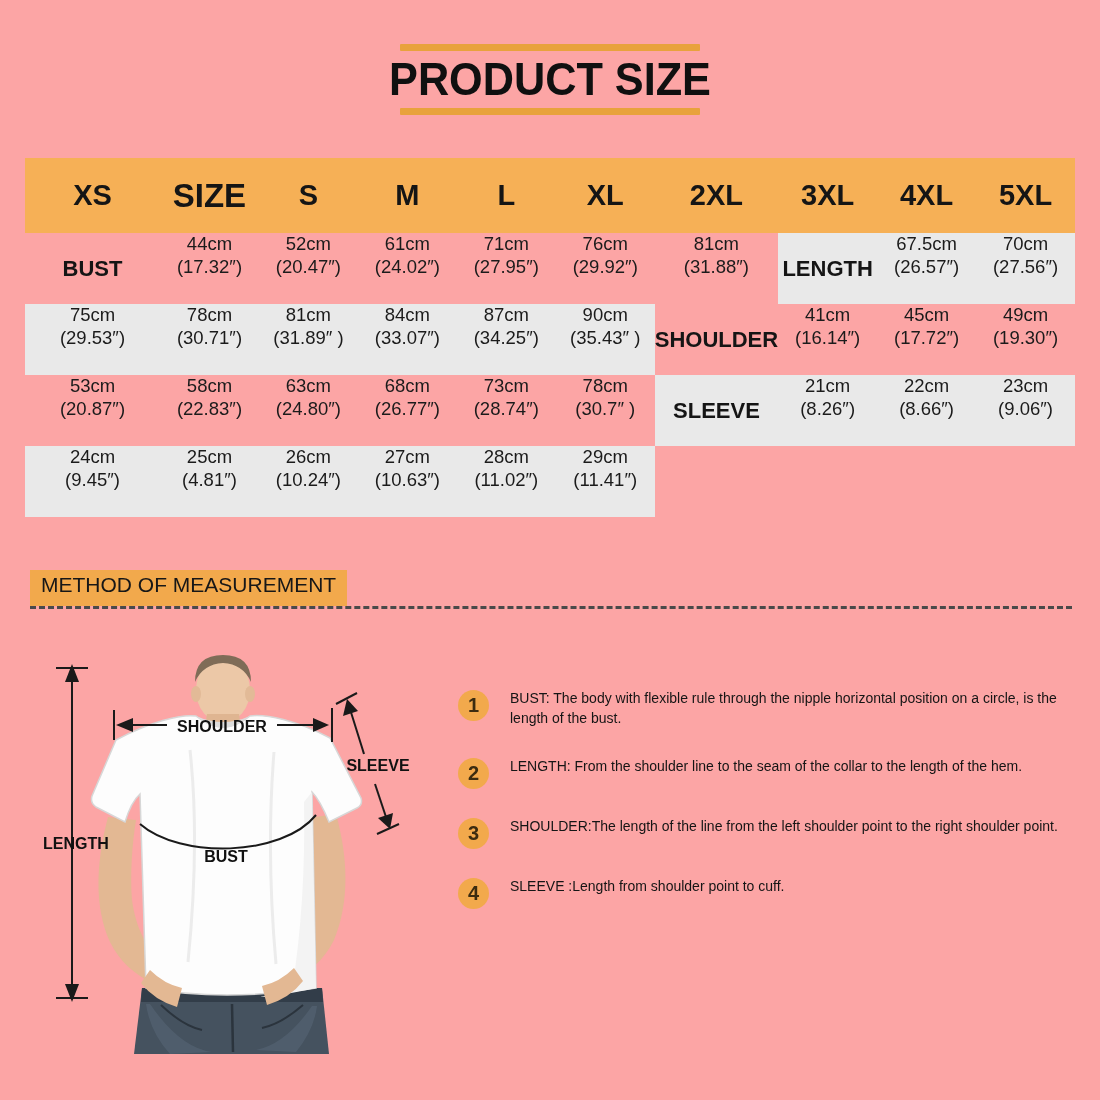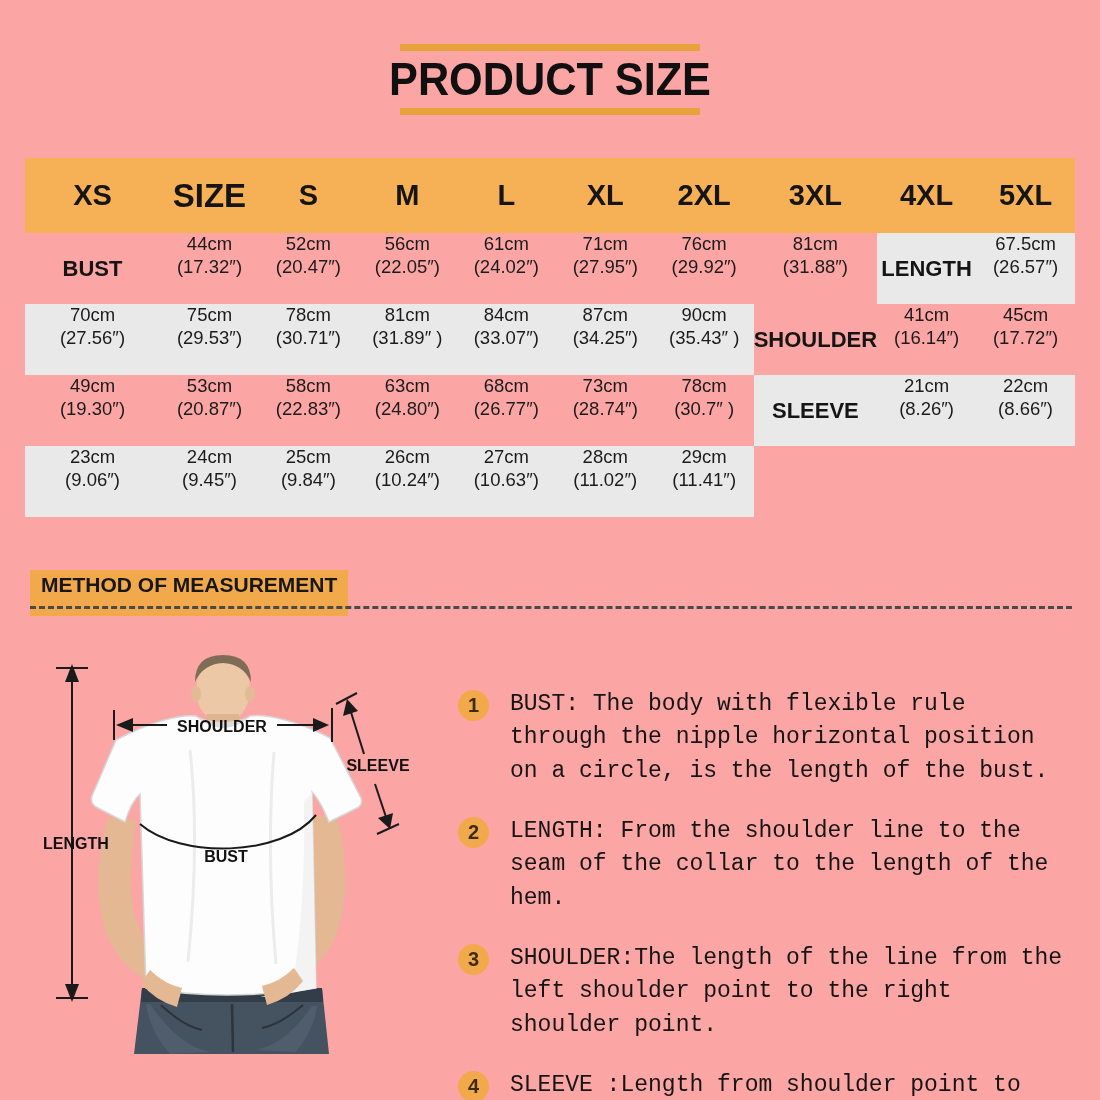--- a/index.html
+++ b/index.html
@@ -26,32 +26,32 @@
   .size-table .th{background:var(--header-orange);display:flex;align-items:center;justify-content:center;
     font-weight:700;font-size:29px;height:75px;color:#151515;}
   .size-table .th.first{font-size:33px;}
   .rowlabel{display:flex;align-items:center;justify-content:center;font-weight:700;font-size:22px;color:#151515;}
   .cell{display:flex;flex-direction:column;align-items:center;justify-content:flex-start;line-height:1.22;}
   .cell .cm,.cell .in{font-size:18.5px;color:#1b1b1b;}
   .stripe{background:var(--row-gray);}
 
   
   .method-label{position:absolute;left:30px;top:570px;background:var(--accent);
-    font-size:21px;font-weight:700;padding:3px 11px 19px;color:#171717;}
+    font-size:21px;font-weight:400;padding:3px 11px 9px;color:#171717;}
   .dashed-sep{position:absolute;left:30px;top:606px;width:1042px;border-top:3px dashed #4a4a4a;}
 
   
   .diagram{position:absolute;left:30px;top:652px;width:420px;height:410px;}
 
   
   .notes{position:absolute;left:458px;top:688px;width:605px;}
   .note{display:flex;align-items:flex-start;margin-bottom:27px;}
   .note-num{flex:0 0 31px;width:31px;height:31px;border-radius:50%;background:var(--accent);
     display:flex;align-items:center;justify-content:center;font-size:20px;font-weight:700;color:#3c2c10;margin-right:21px;margin-top:2px;}
-  .note-text{font-size:23px;line-height:1.45;font-weight:500;color:#151515;font-family:Liberation Mono, monospace;}
+  .note-text{font-size:14px;line-height:1.45;font-weight:500;color:#151515;}
 </style>
 </head>
 <body>
 
 <div class="page">
 
   <div class="title-block">
     <div class="title-bar"></div>
     <div class="title-text">PRODUCT SIZE</div>
     <div class="title-bar"></div>
@@ -71,24 +71,20 @@
       <div class="rowlabel">BUST</div>
       <div class="cell">
         <div class="cm">44cm</div>
         <div class="in">(17.32″)</div>
       </div>
       <div class="cell">
         <div class="cm">52cm</div>
         <div class="in">(20.47″)</div>
       </div>
       <div class="cell">
-        <div class="cm">56cm</div>
-        <div class="in">(22.05″)</div>
-      </div>
-      <div class="cell">
         <div class="cm">61cm</div>
         <div class="in">(24.02″)</div>
       </div>
       <div class="cell">
         <div class="cm">71cm</div>
         <div class="in">(27.95″)</div>
       </div>
       <div class="cell">
         <div class="cm">76cm</div>
         <div class="in">(29.92″)</div>
@@ -179,21 +175,21 @@
       <div class="cell stripe">
         <div class="cm">23cm</div>
         <div class="in">(9.06″)</div>
       </div>
       <div class="cell stripe">
         <div class="cm">24cm</div>
         <div class="in">(9.45″)</div>
       </div>
       <div class="cell stripe">
         <div class="cm">25cm</div>
-        <div class="in">(9.84″)</div>
+        <div class="in">(4.81″)</div>
       </div>
       <div class="cell stripe">
         <div class="cm">26cm</div>
         <div class="in">(10.24″)</div>
       </div>
       <div class="cell stripe">
         <div class="cm">27cm</div>
         <div class="in">(10.63″)</div>
       </div>
       <div class="cell stripe">

